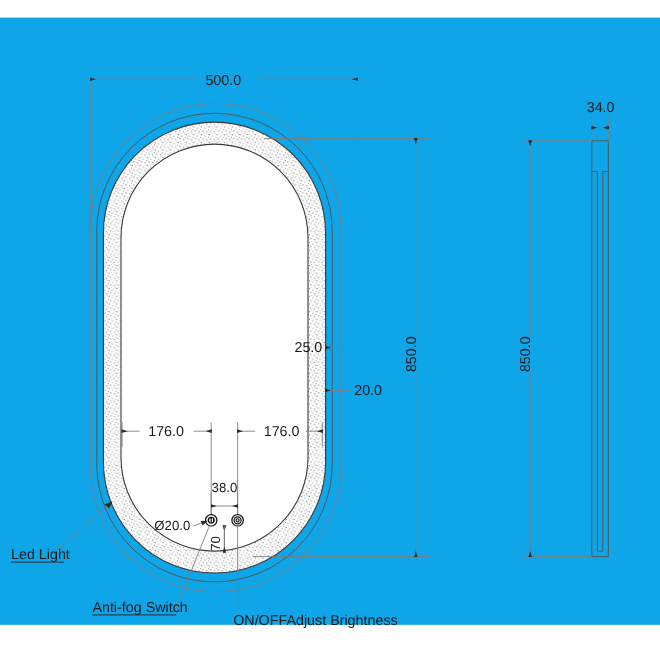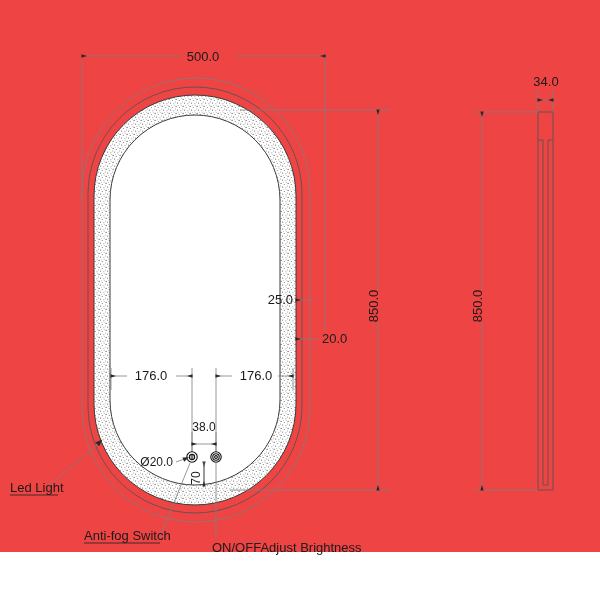--- a/index.html
+++ b/index.html
@@ -10,21 +10,22 @@
   body {
     width: 600px;
     height: 600px;
     font-family: "Liberation Sans", sans-serif;
     overflow: hidden;
   }
   #drawing-root {
     position: relative;
     width: 600px;
     height: 552px;
-    background: #ef4444;
+    background: #0ea5e9;
+    margin-top: 16px;
   }
   svg.cad {
     position: absolute;
     top: 0;
     left: 0;
     width: 600px;
     height: 600px;
   }
   .dimtext {
     font-family: "Liberation Sans", sans-serif;

